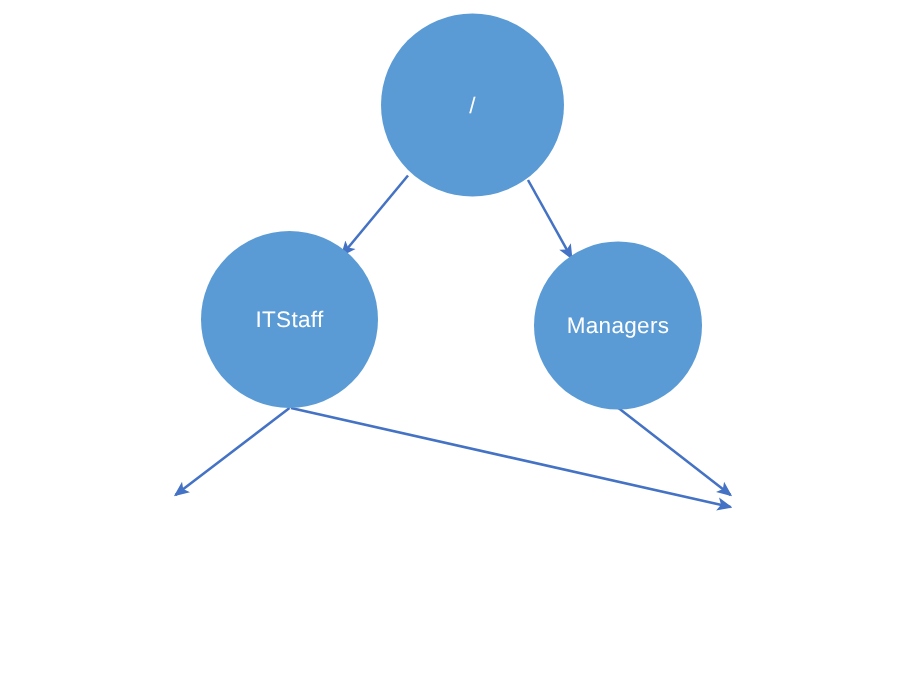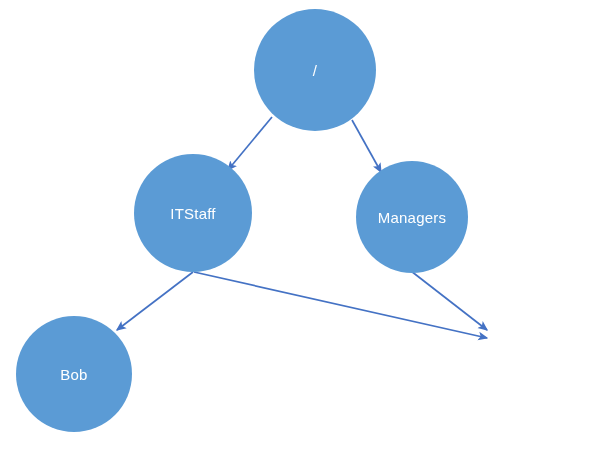--- a/index.html
+++ b/index.html
@@ -72,18 +72,15 @@
   </div>
 
   <div class="graph-node" style="left:356px; top:161px; width:112px; height:112px;">
     <span class="node-label">Managers</span>
   </div>
 
   <div class="graph-node" style="left:134px; top:154px; width:118px; height:118px;">
     <span class="node-label">ITStaff</span>
   </div>
 
-  <div class="graph-node" style="left:16px; top:316px; width:116px; height:116px;">
-    <span class="node-label">Bob</span>
-  </div>
 
 
 </div>
 
 </body></html>

